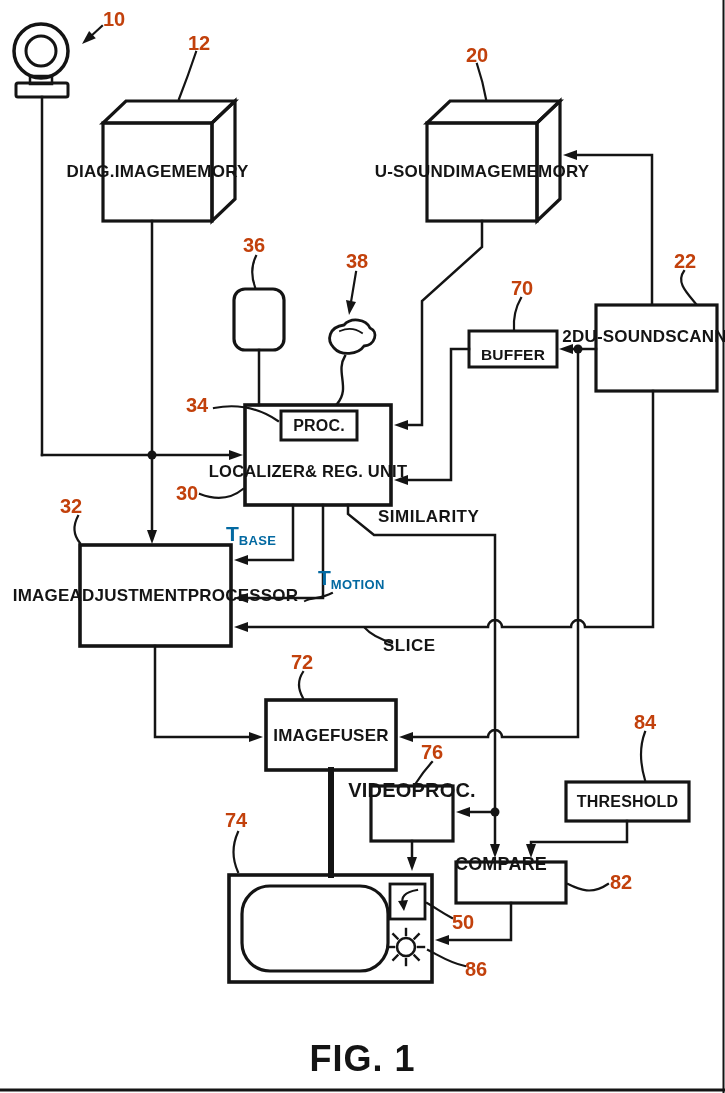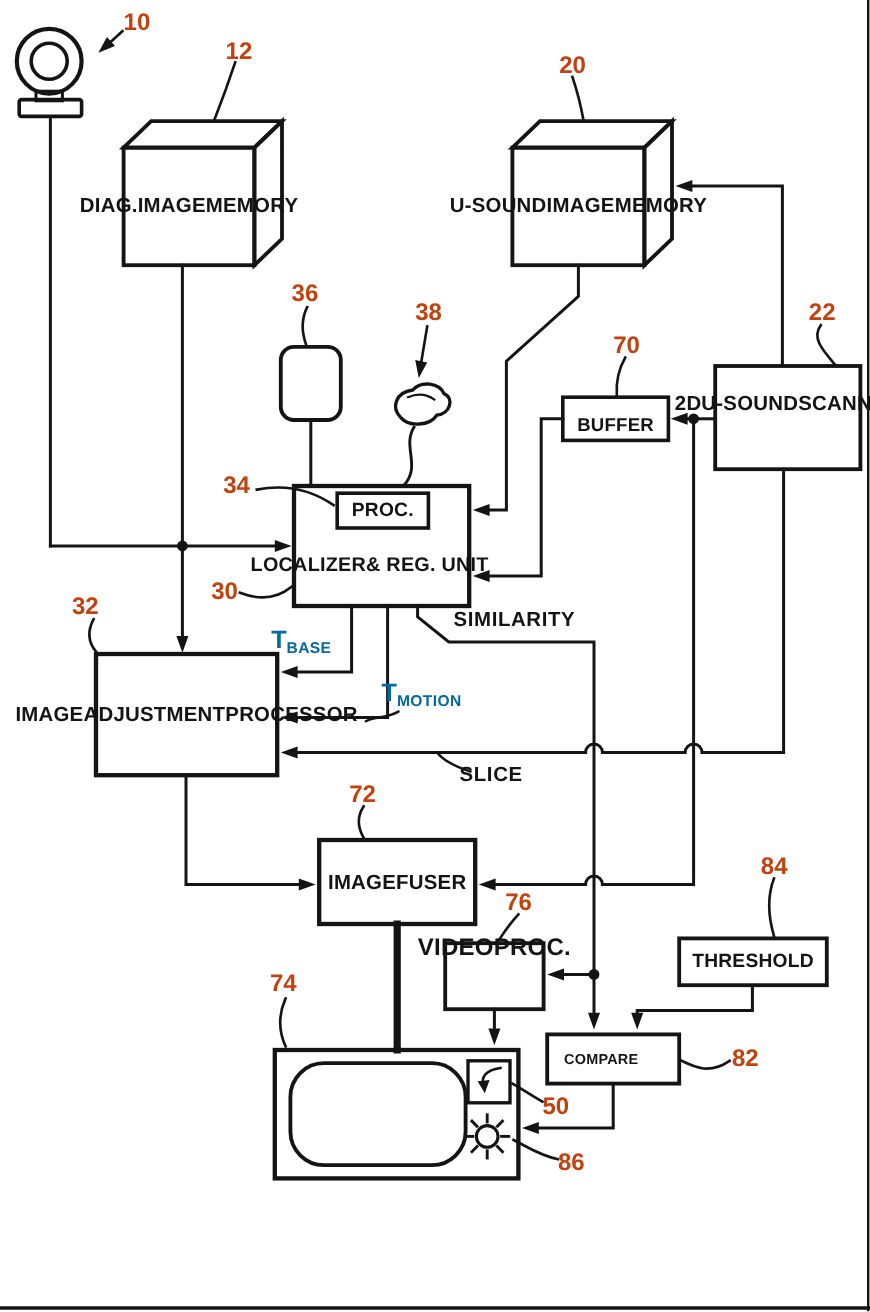--- a/index.html
+++ b/index.html
@@ -247,21 +247,21 @@
 
 <div class="boxtext" style="left:371px;top:756px;width:82px;height:69px;font-size:20px;line-height:21px">
   <span>VIDEO</span>
   <span>PROC.</span>
 </div>
 
 <div class="boxtext" style="left:566px;top:782px;width:123px;height:39px;font-size:16px">
   <span>THRESHOLD</span>
 </div>
 
-<div class="boxtext" style="left:456px;top:862px;width:90px;height:41px;font-size:12px">
+<div class="boxtext" style="left:456px;top:844px;width:90px;height:41px;font-size:18px">
   <span>COMPARE</span>
 </div>
 
 <div class="siglabel" style="left:378px;top:507px">SIMILARITY</div>
 <div class="siglabel" style="left:383px;top:636px">SLICE</div>
 
 <div class="tlabel" style="left:226px;top:522px">
   <span class="tmain">T</span><span class="tsub">BASE</span>
 </div>
 <div class="tlabel" style="left:318px;top:566px">
@@ -279,14 +279,15 @@
 <div class="ref" style="left:176px;top:482px">30</div>
 <div class="ref" style="left:60px;top:495px">32</div>
 <div class="ref" style="left:291px;top:651px">72</div>
 <div class="ref" style="left:421px;top:741px">76</div>
 <div class="ref" style="left:634px;top:711px">84</div>
 <div class="ref" style="left:610px;top:871px">82</div>
 <div class="ref" style="left:225px;top:809px">74</div>
 <div class="ref" style="left:452px;top:911px">50</div>
 <div class="ref" style="left:465px;top:958px">86</div>
 
+<div class="figcap">FIG. 1</div>
 
 </div>
 
 </body></html>

